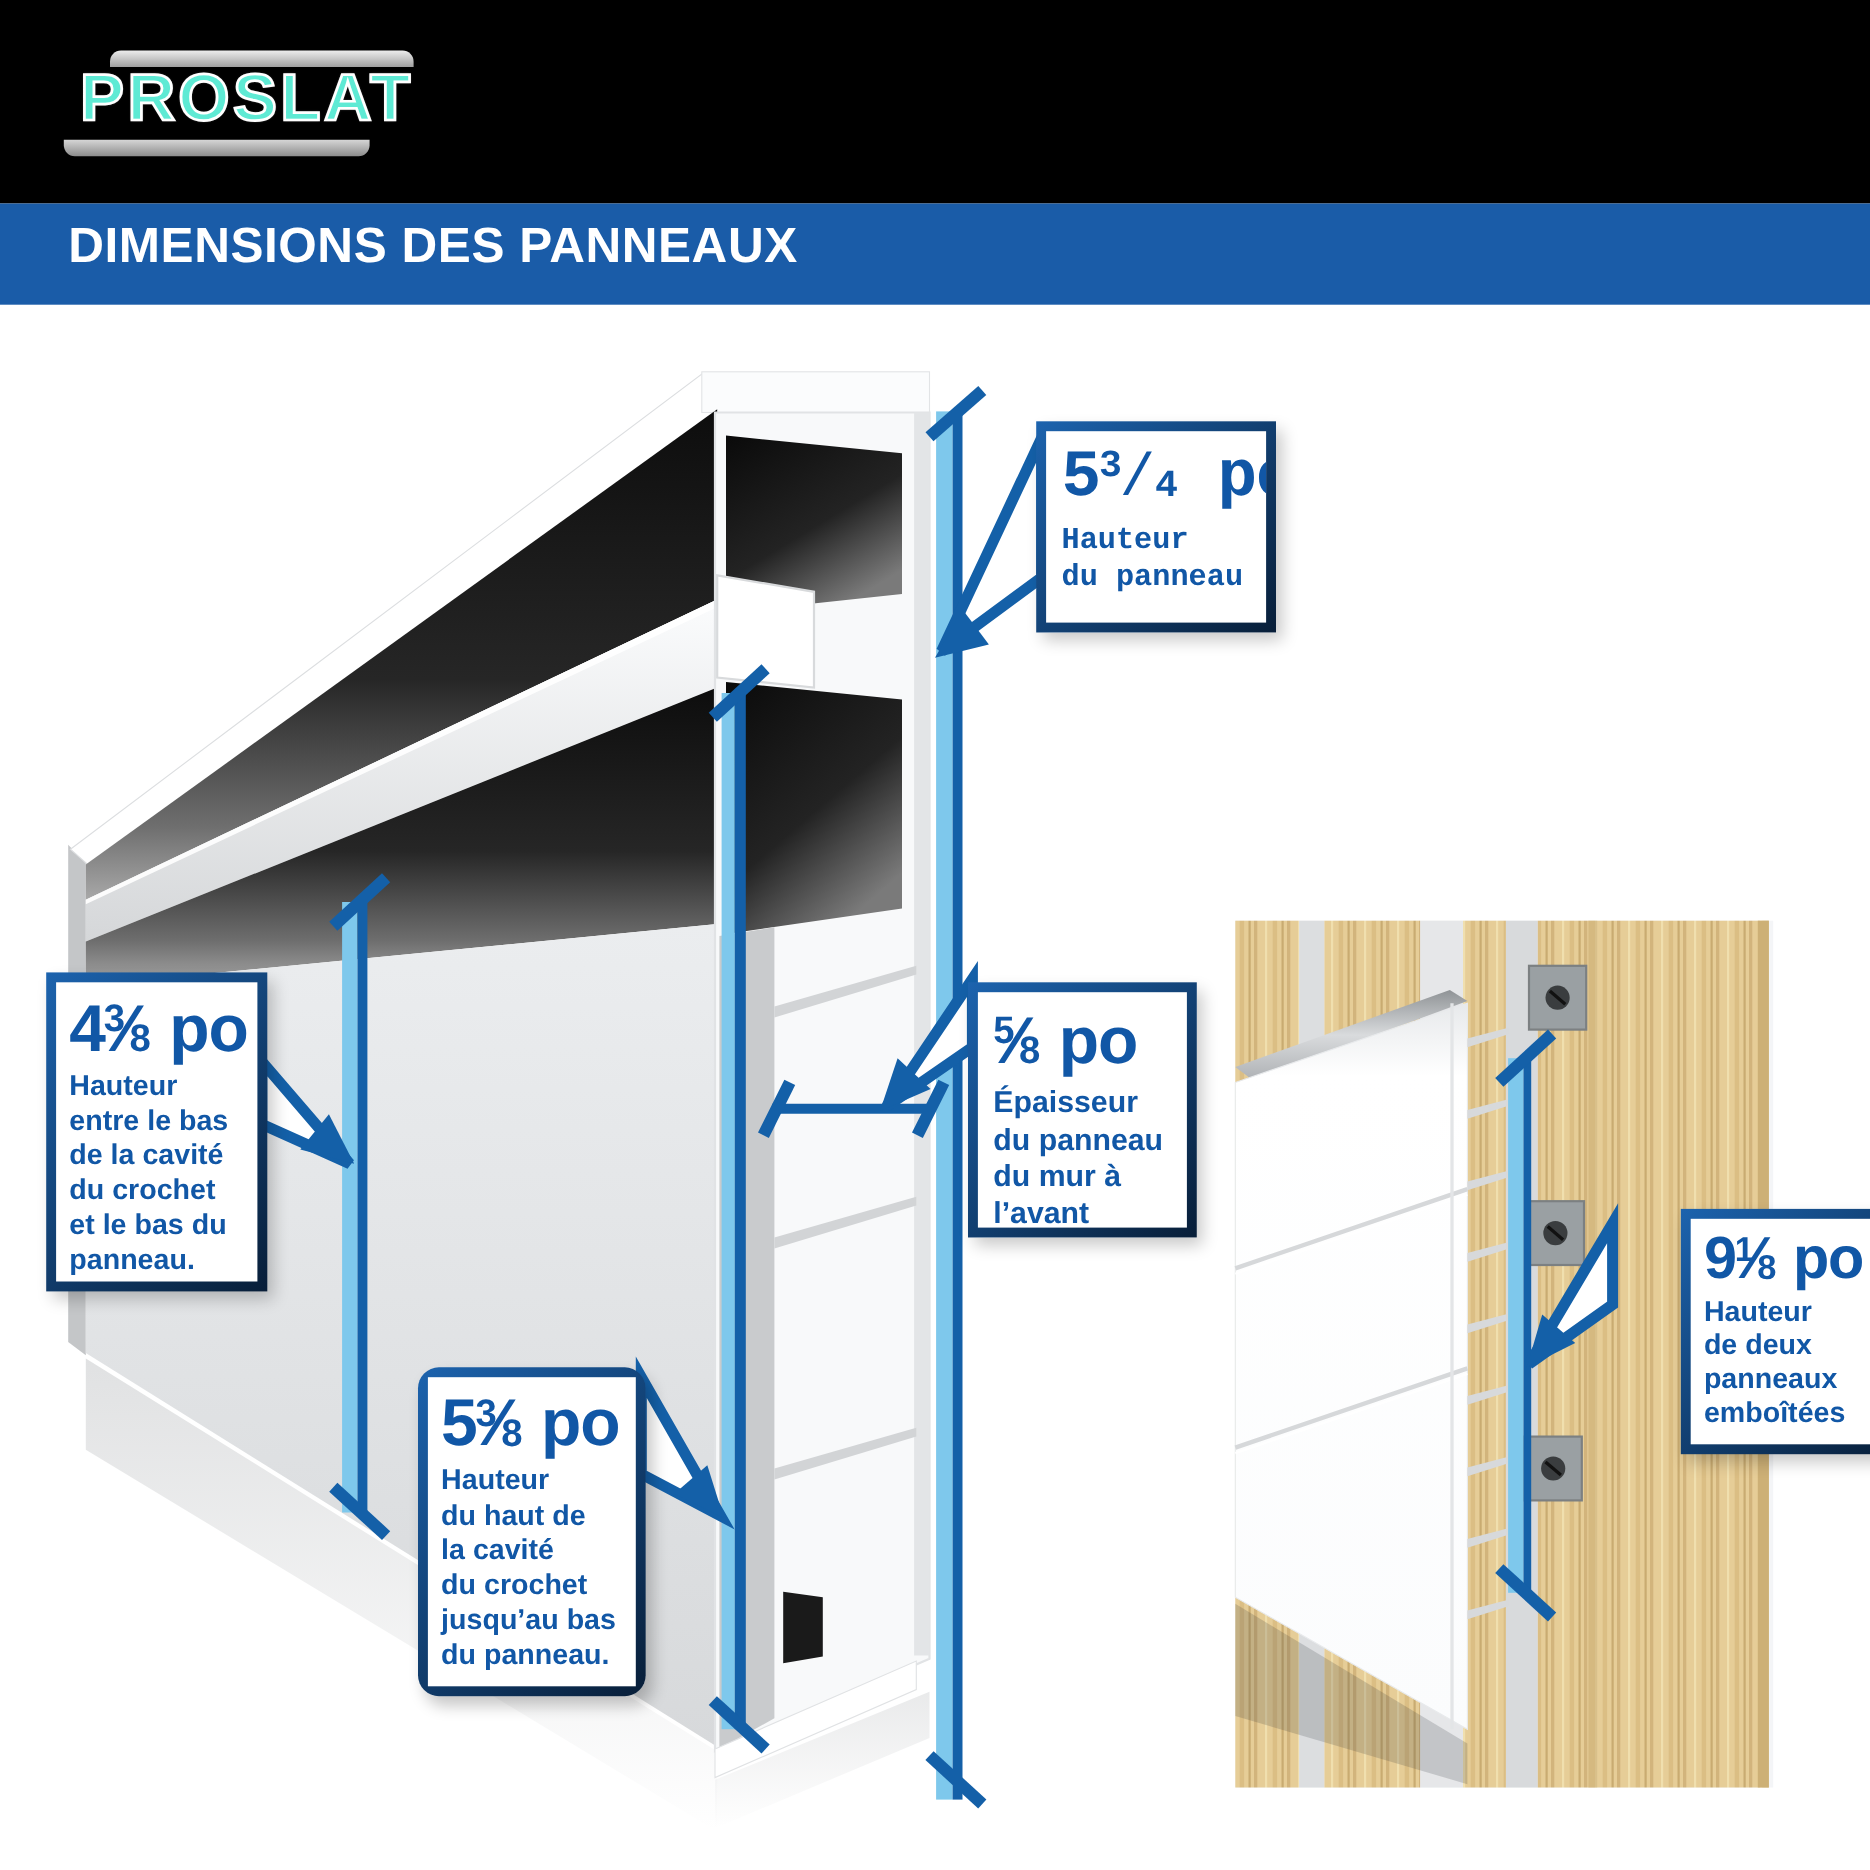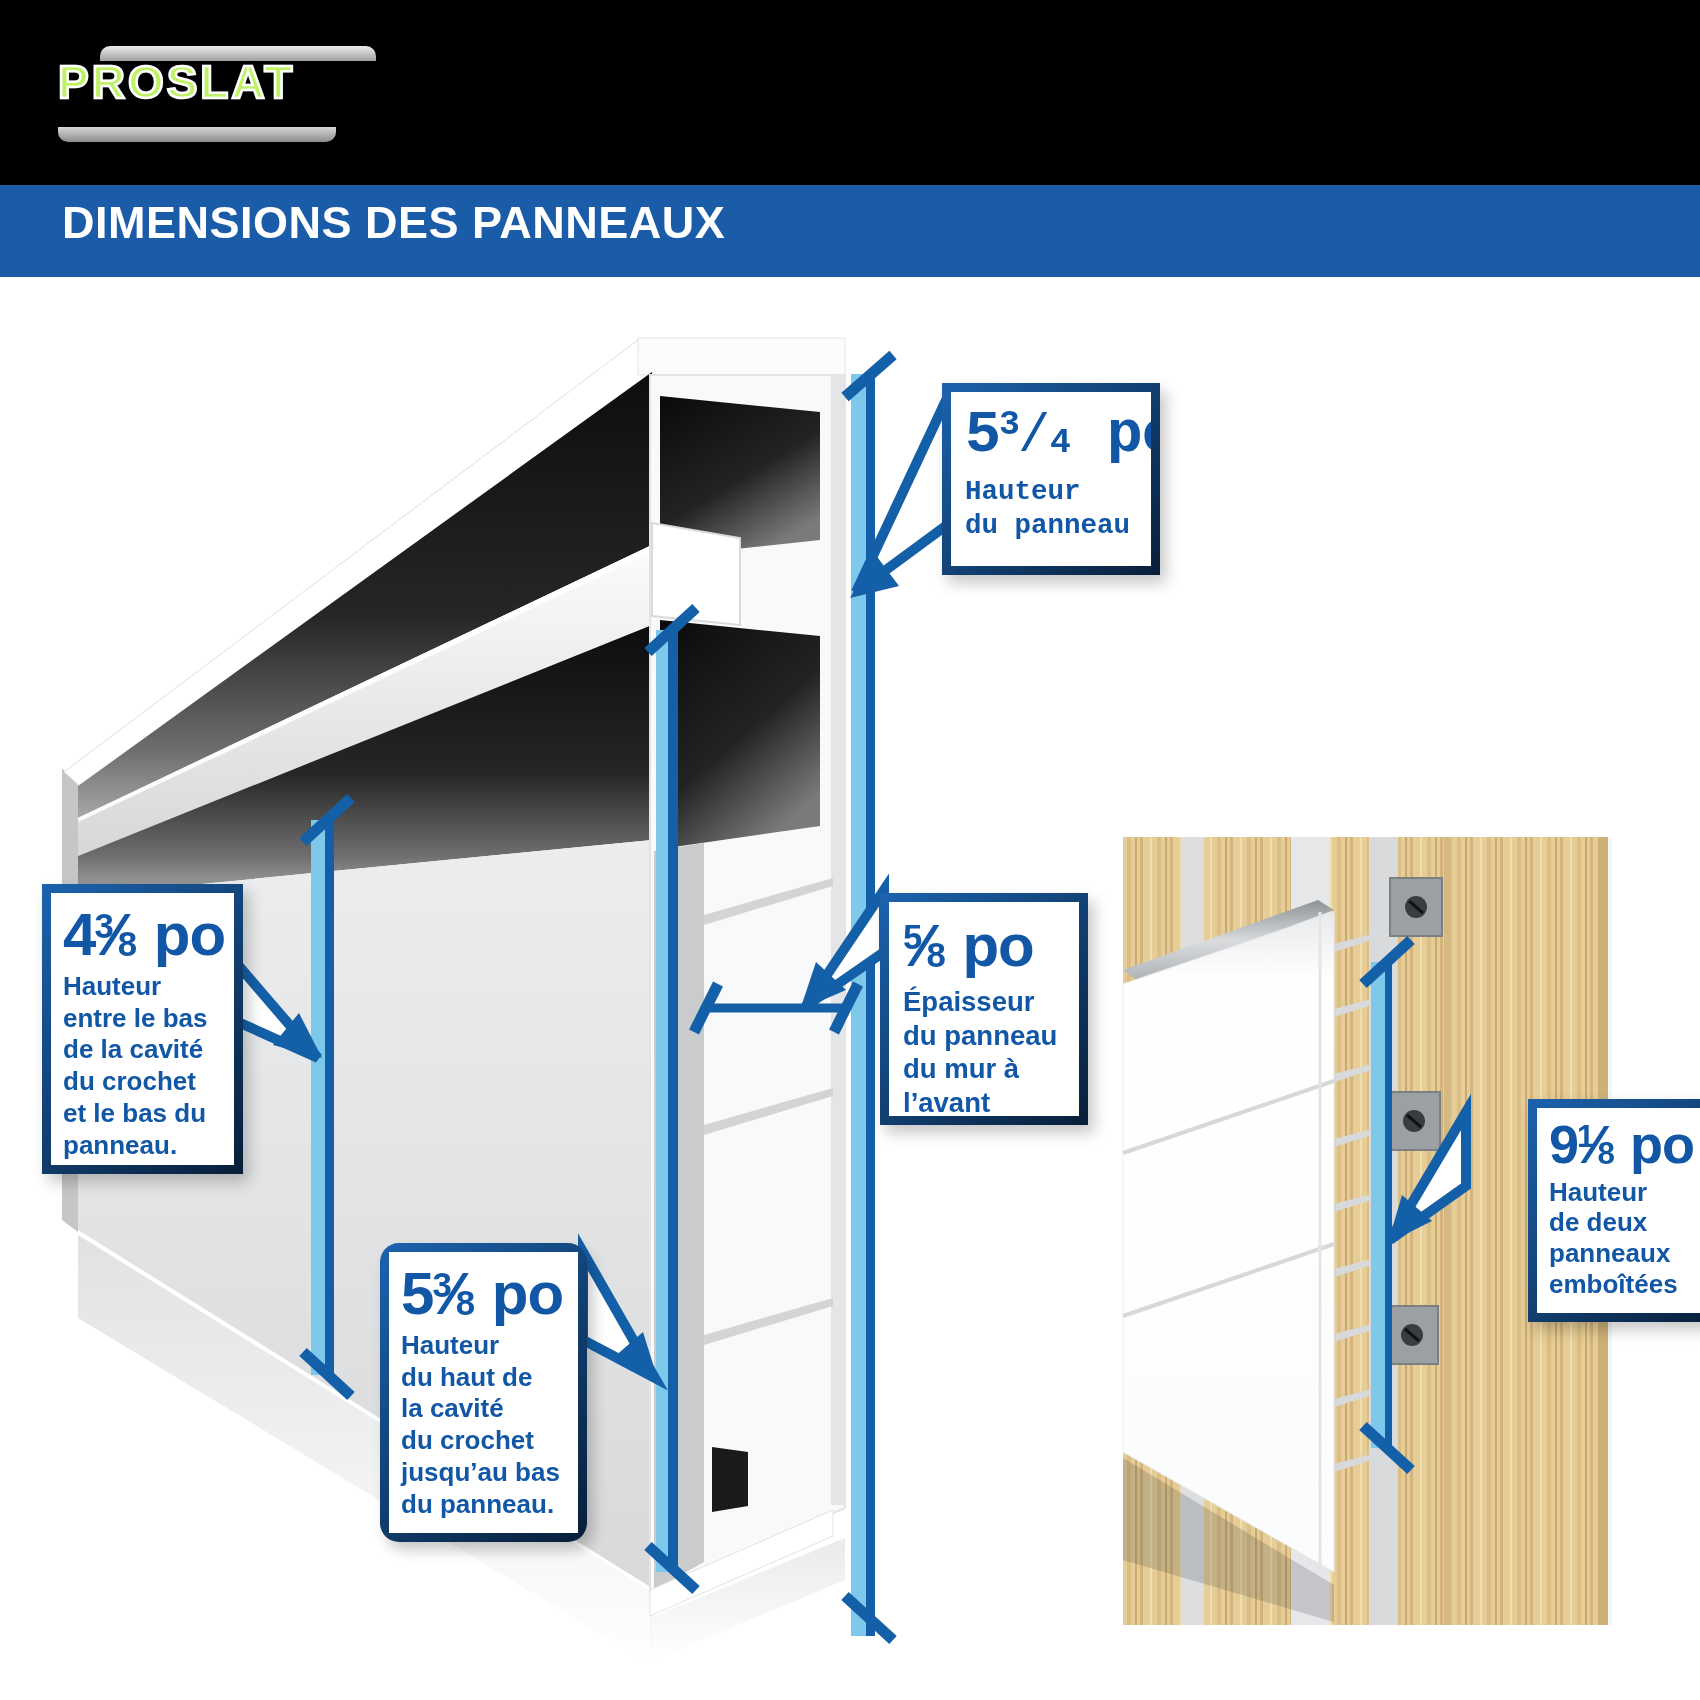--- a/index.html
+++ b/index.html
@@ -6,22 +6,22 @@
   .canvas{position:relative;width:1700px;height:1700px;background:#ffffff;overflow:hidden;
           font-family:"Liberation Sans", sans-serif;}
 
   
   .header-black{position:absolute;left:0;top:0;width:1700px;height:185px;background:#000000;}
   .logo{position:absolute;left:58px;top:46px;width:318px;height:96px;}
   .logo-bar-top{position:absolute;left:42px;right:0;top:0;height:15px;
       background:linear-gradient(#ececec,#9f9f9f);border-radius:10px 10px 0 0;}
   .logo-bar-bottom{position:absolute;left:0;right:40px;bottom:0;height:15px;
       background:linear-gradient(#d6d6d6,#8c8c8c);border-radius:0 0 10px 10px;}
-  .logo-text{position:absolute;left:0;top:13px;width:100%;text-align:left;
-      font-size:46px;font-weight:900;letter-spacing:3px;color:#bef264;
+  .logo-text{position:absolute;left:0;top:13px;width:100%;text-align:right;
+      font-size:60px;font-weight:900;letter-spacing:3px;color:#5eead4;
       -webkit-text-stroke:2.5px #ffffff;text-shadow:0 0 2px #ffffff;line-height:1;}
   .header-title{position:absolute;right:58px;top:48px;font-size:68px;font-weight:800;
       color:#ffffff;letter-spacing:0.5px;line-height:1;}
   .banner-blue{position:absolute;left:0;top:185px;width:1700px;height:92px;background:#1a5ca8;}
   .banner-label{position:absolute;left:62px;top:12px;font-size:45px;font-weight:800;
       color:#ffffff;letter-spacing:0.5px;}
 
   
   .callout{position:absolute;background:linear-gradient(135deg,#1c63ae,#081e38);
       padding:9px;box-shadow:6px 8px 14px rgba(0,0,0,0.22);box-sizing:border-box;z-index:5;}

